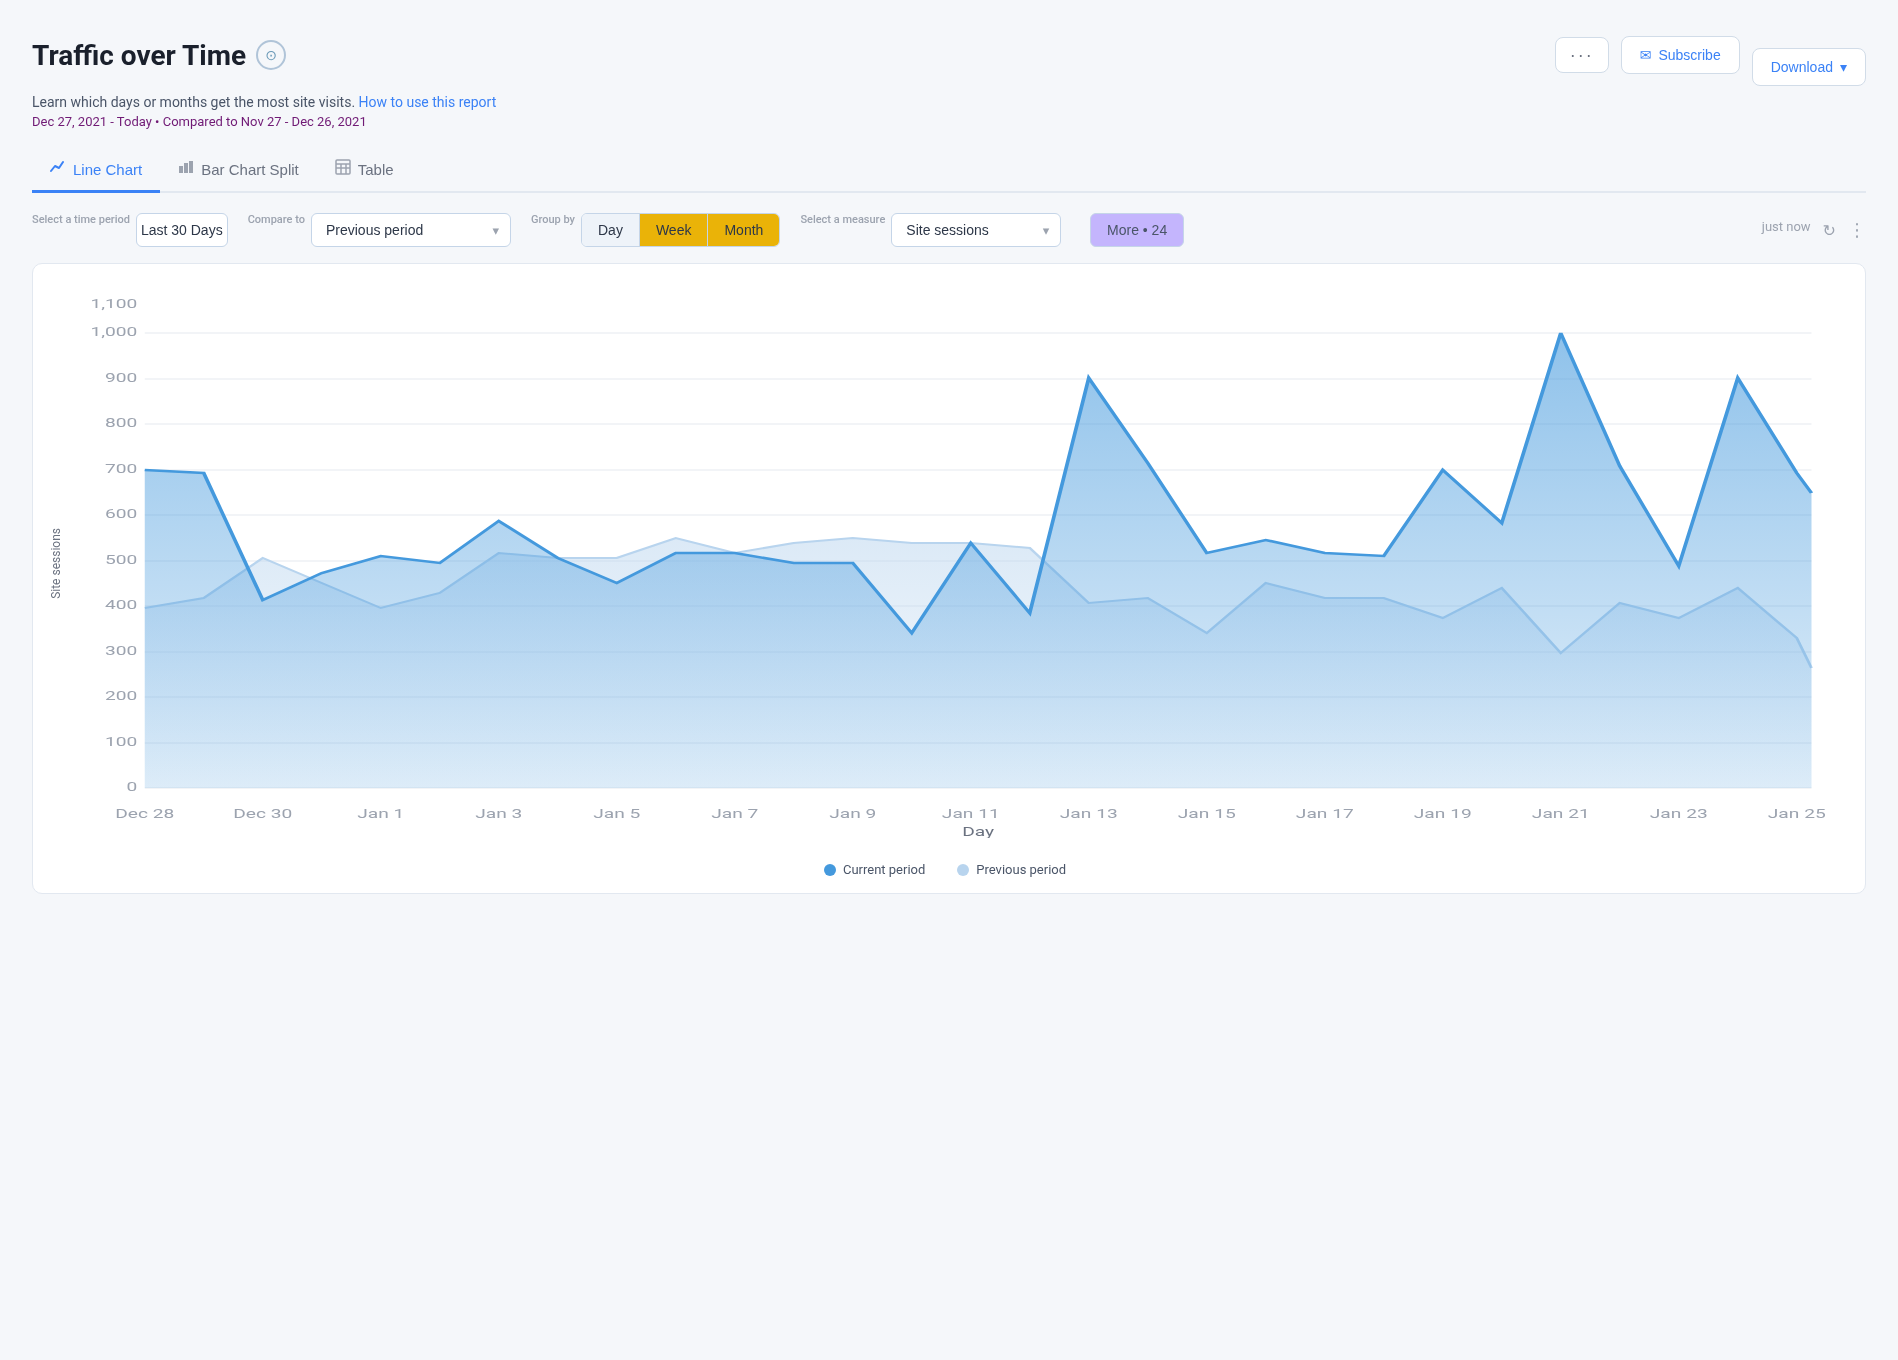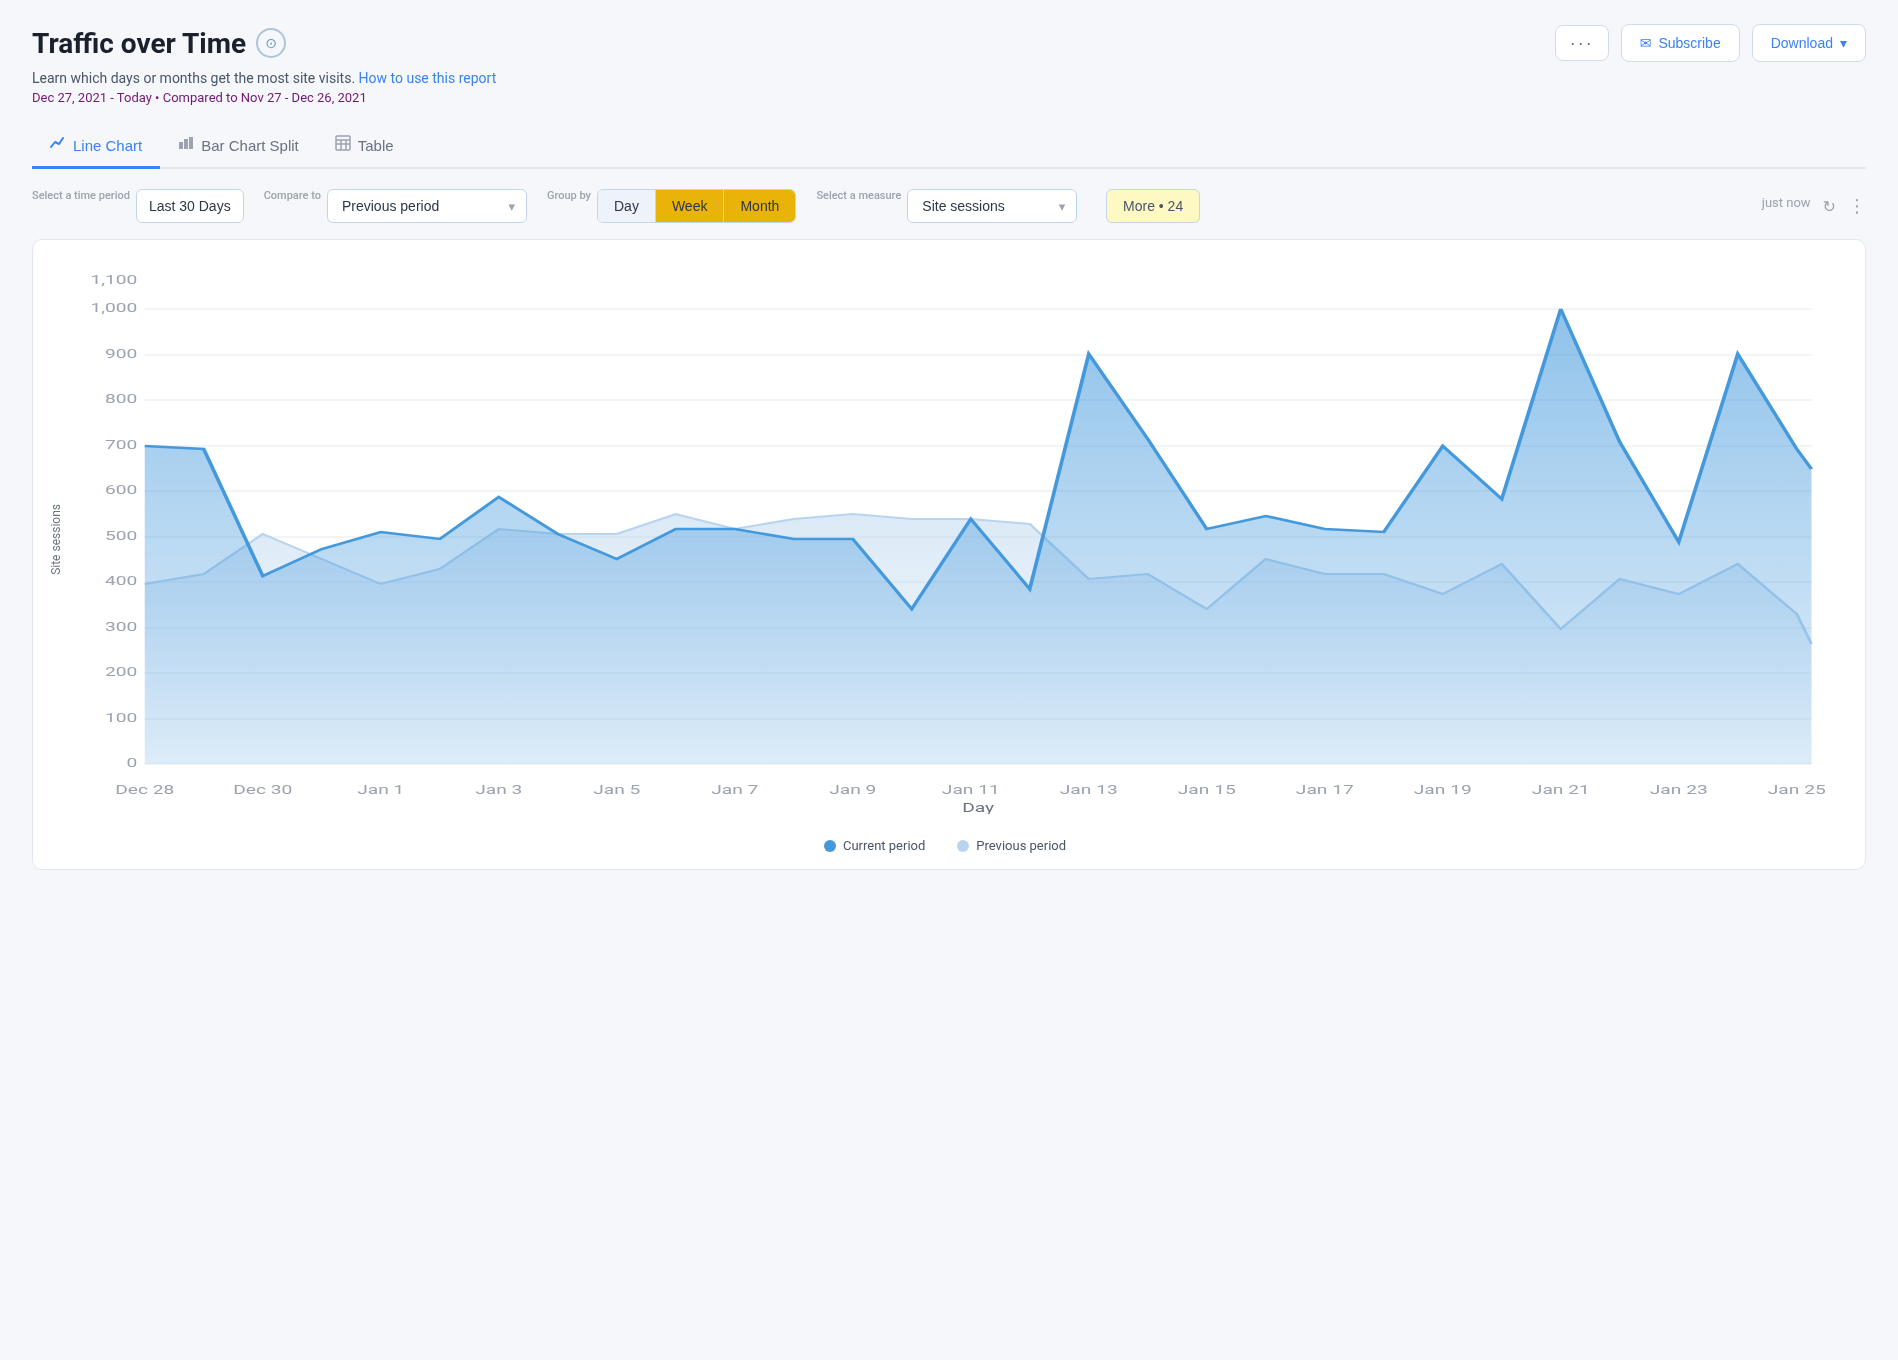--- a/index.html
+++ b/index.html
@@ -73,20 +73,21 @@
       border: 1px solid #d1dce8;
       border-radius: 8px;
       padding: 10px 18px;
       cursor: pointer;
       font-size: 14px;
       color: #3b82f6;
       font-weight: 500;
       display: flex;
       align-items: center;
       gap: 7px;
+      margin-top: 24px;
     }
     .subtitle {
       font-size: 14px;
       color: #4a5568;
       margin-bottom: 4px;
     }
     .subtitle a {
       color: #3b82f6;
       text-decoration: none;
     }
@@ -137,21 +138,21 @@
     .control-label {
       font-size: 11px;
       color: #9ca3af;
       font-weight: 500;
       text-transform: none;
     }
     .time-period-btn {
       background: white;
       border: 1px solid #c5d5e8;
       border-radius: 6px;
-      padding: 8px 12px;
+      padding: 8px 4px;
       font-size: 14px;
       color: #2d3748;
       cursor: pointer;
       font-weight: 500;
     }
     .compare-select {
       background: white;
       border: 1px solid #c5d5e8;
       border-radius: 6px;
       padding: 8px 36px 8px 14px;
@@ -205,21 +206,21 @@
       border-radius: 6px;
       padding: 8px 36px 8px 14px;
       font-size: 14px;
       color: #2d3748;
       cursor: pointer;
       appearance: none;
       font-weight: 400;
       min-width: 170px;
     }
     .more-measures-btn {
-      background: #fef9c3;
+      background: #c4b5fd;
       border: 1px solid #c5d5e8;
       border-radius: 6px;
       padding: 8px 16px;
       font-size: 14px;
       color: #4a5568;
       cursor: pointer;
       font-weight: 400;
     }
     .right-controls {
       margin-left: auto;

